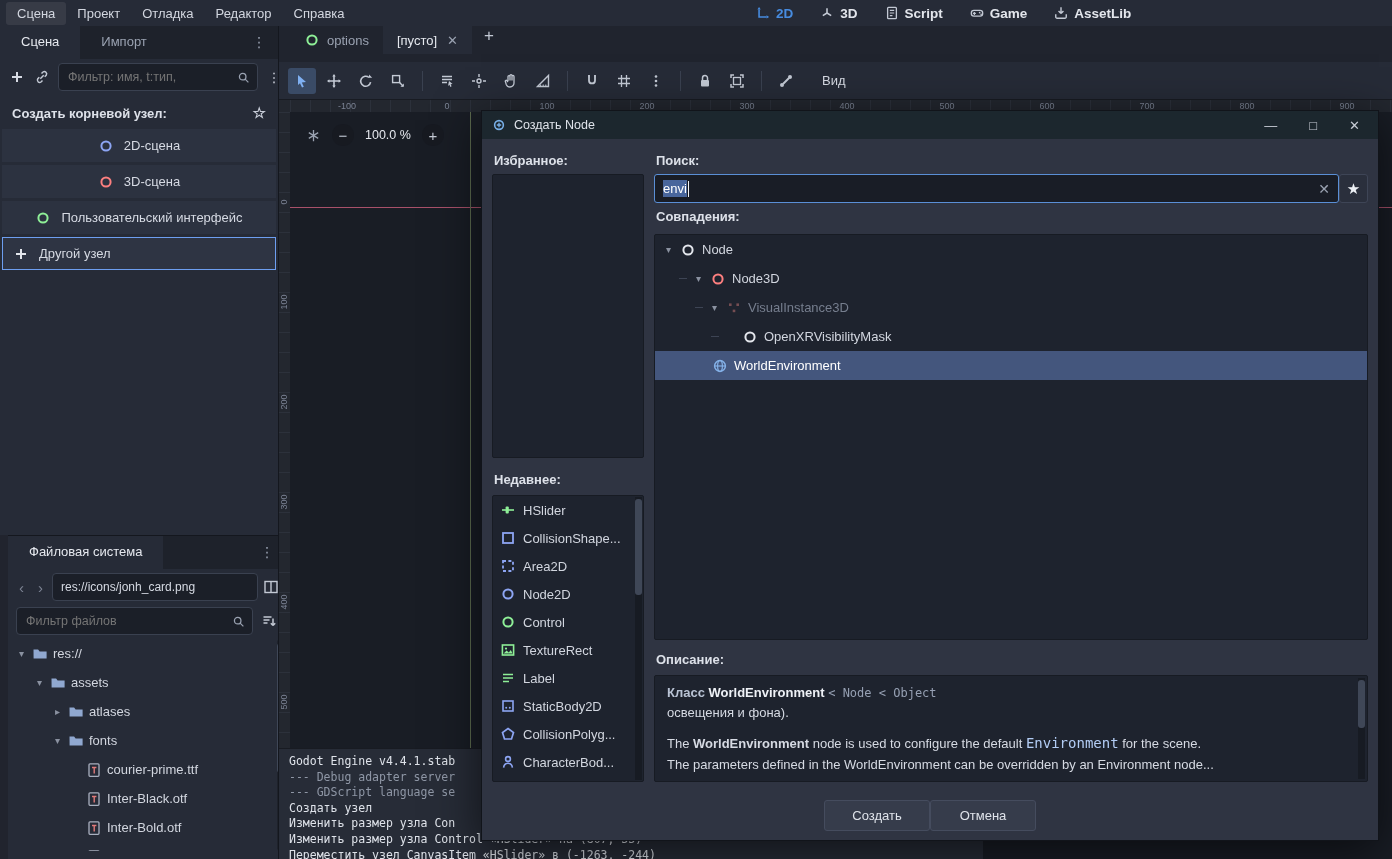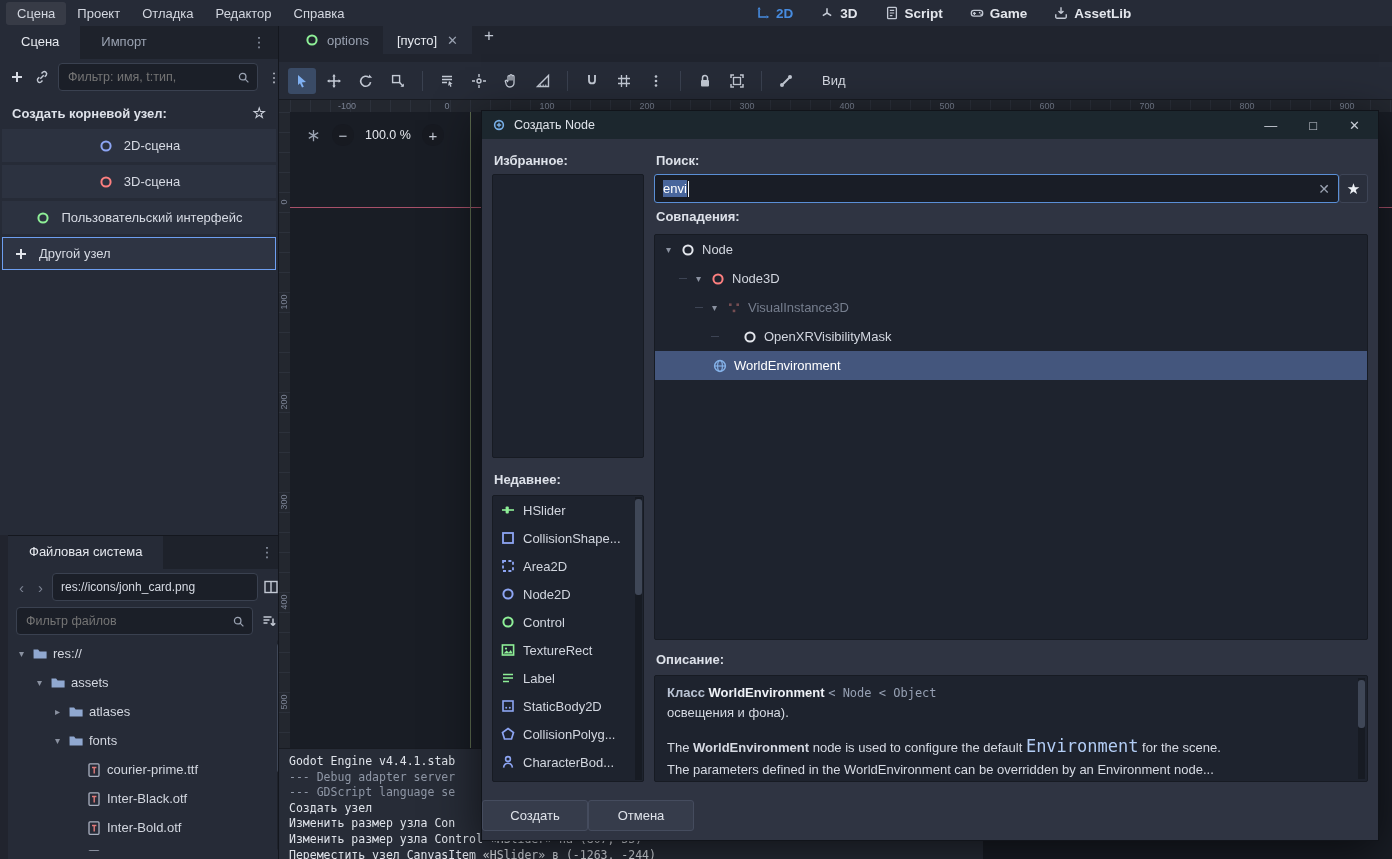--- a/index.html
+++ b/index.html
@@ -91,24 +91,24 @@
   .match-row{display:flex;align-items:center;height:29px;gap:6px;color:#d2d6df}
   .match-row .lbl{white-space:nowrap}
   .match-row.dim .lbl{color:#767e8e}
   .match-row.selected{background:#44567d;color:#fff}
   .gdash{width:8px;height:1px;background:#3d4454;flex:none}
   .nicon{display:flex;width:16px;justify-content:center;flex:none}
   .desc-box{flex:1;margin-top:2px;position:relative;padding:7px 38px 7px 12px;overflow:hidden;font-size:13px;line-height:1.55;min-height:0}
   .kw{color:#b9c3d4;font-weight:bold}
   .clsname{font-weight:bold;color:#eef1f6}
   .inherit{font-family:"DejaVu Sans Mono",monospace;font-size:12px;color:#96a0b3}
-  .codeid{font-family:"DejaVu Sans Mono",monospace;color:#b3cdf5;font-size:17px}
+  .codeid{font-family:"DejaVu Sans Mono",monospace;color:#b3cdf5;font-size:14px}
   .desc-para{margin-top:10px;color:#d6dae3}
   .desc-trunc{color:#d6dae3;white-space:nowrap;overflow:hidden}
-  .dlg-footer{height:50px;display:flex;align-items:center;justify-content:flex-start;flex:none}
+  .dlg-footer{height:50px;display:flex;align-items:center;justify-content:center;flex:none}
   .dlg-btn{min-width:106px;height:31px;background:#363c4b;border:1px solid #454c5e;border-radius:3px;color:#dfe3ea;font-size:13px;display:flex;align-items:center;justify-content:center;padding:0 20px;box-sizing:border-box}
 </style>
 </head>
 <body>
 
 <div id="root">
 
   <div class="menubar">
     <div class="menus" id="menus">
         <div class="menu-item active">Сцена</div>

